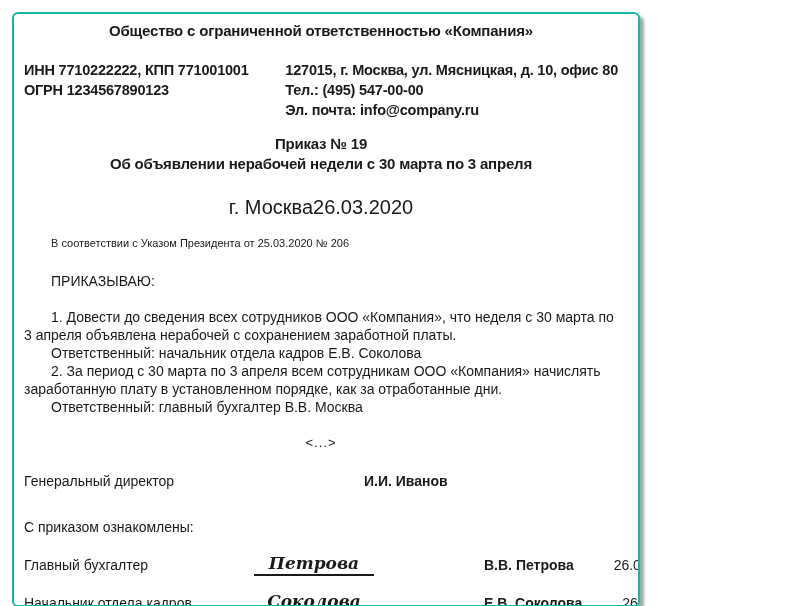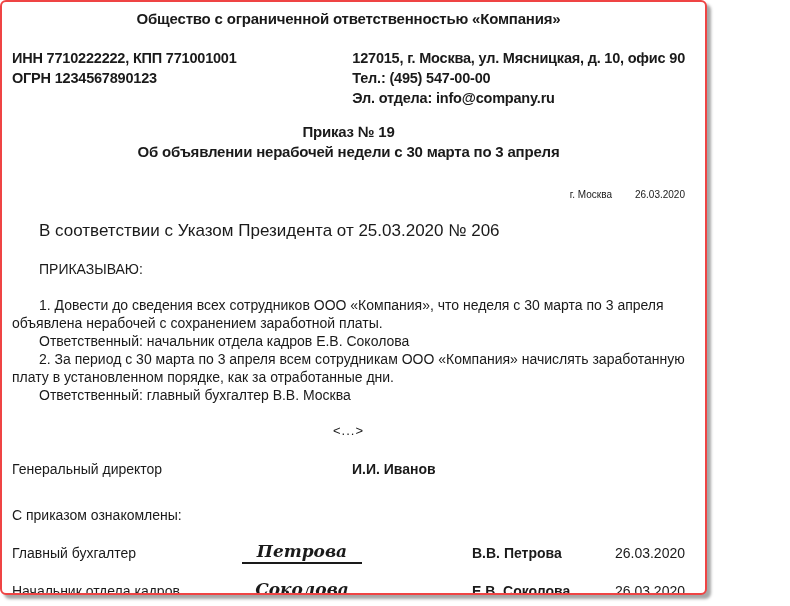--- a/index.html
+++ b/index.html
@@ -6,24 +6,24 @@
     margin: 0;
     padding: 0;
     background: #ffffff;
     width: 790px;
     height: 606px;
     font-family: "Liberation Sans", sans-serif;
     color: #1a1a1a;
   }
   .page {
     box-sizing: border-box;
-    width: 707px;
+    width: 628px;
     height: 595px;
-    margin: 0;
-    border: 2px solid #ef4444;
+    margin: 12px;
+    border: 2px solid #14b8a6;
     border-radius: 6px;
     background: #ffffff;
     box-shadow: 4px 4px 3px rgba(0,0,0,0.35);
     padding: 8px 20px 10px 10px;
     overflow: hidden;
   }
   .company-title {
     text-align: center;
     font-weight: bold;
     font-size: 15px;
@@ -43,26 +43,25 @@
     margin-top: 14px;
     text-align: center;
     font-weight: bold;
     font-size: 15px;
     letter-spacing: -0.2px;
   }
   .order-heading div { line-height: 20px; }
   .city-date {
     margin-top: 24px;
     display: flex;
-    justify-content: flex-end;
-    font-size: 10px;
+    justify-content: center;
+    font-size: 20px;
     line-height: 18px;
-    gap: 23px;
   }
-  .basis   { margin-top: 18px; font-size: 17px; line-height: 18px; text-indent: 27px; }
+  .basis   { margin-top: 18px; font-size: 11px; line-height: 18px; text-indent: 27px; }
   .directive { margin-top: 20px; font-size: 14px; line-height: 18px; text-indent: 27px; }
   .body-text { margin-top: 18px; font-size: 14px; }
   .body-text p { margin: 0; line-height: 18px; text-indent: 27px; }
   .omission {
     margin-top: 18px;
     text-align: center;
     font-size: 13px;
     line-height: 18px;
     letter-spacing: 1px;
   }
@@ -97,23 +96,23 @@
 <div class="page">
 
   <div class="company-title">Общество с ограниченной ответственностью «Компания»</div>
 
   <div class="letterhead">
     <div class="col">
       <div>ИНН 7710222222, КПП 771001001</div>
       <div>ОГРН 1234567890123</div>
     </div>
     <div class="col">
-      <div>127015, г. Москва, ул. Мясницкая, д. 10, офис 90</div>
+      <div>127015, г. Москва, ул. Мясницкая, д. 10, офис 80</div>
       <div>Тел.: (495) 547-00-00</div>
-      <div>Эл. отдела: info@company.ru</div>
+      <div>Эл. почта: info@company.ru</div>
     </div>
   </div>
 
   <div class="order-heading">
     <div>Приказ № 19</div>
     <div>Об объявлении нерабочей недели с 30 марта по 3 апреля</div>
   </div>
 
   <div class="city-date">
     <span>г. Москва</span>

